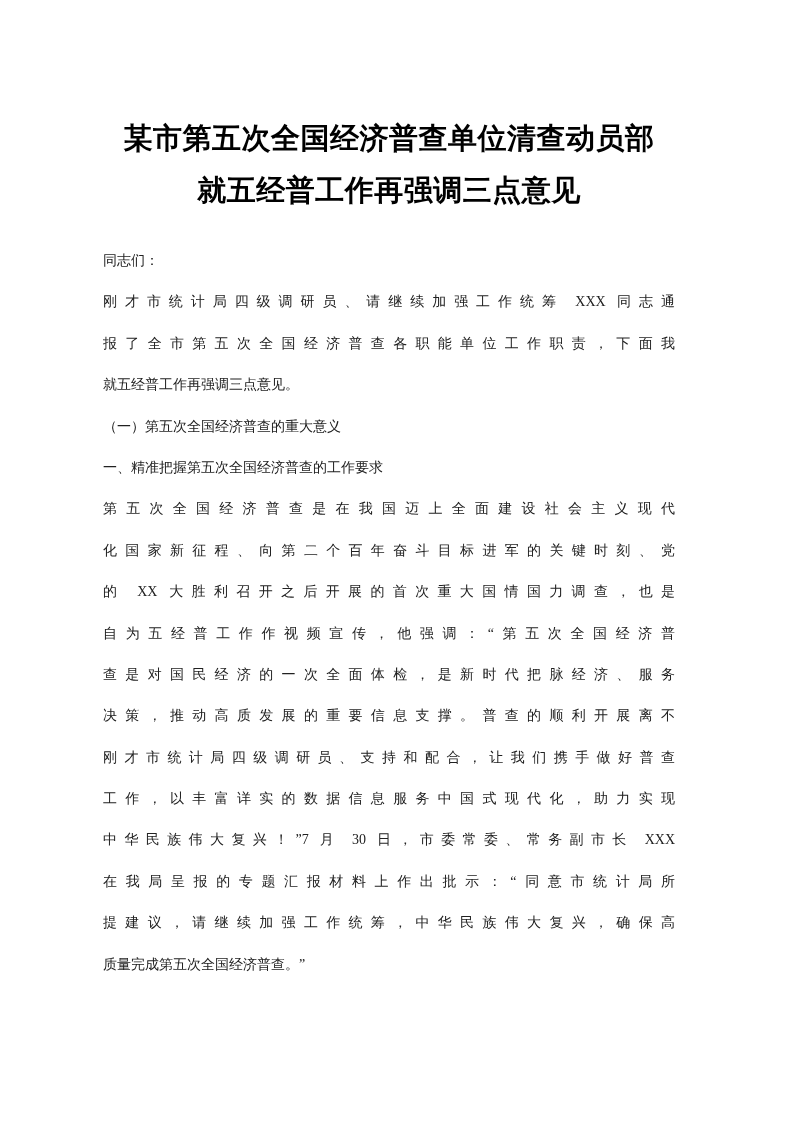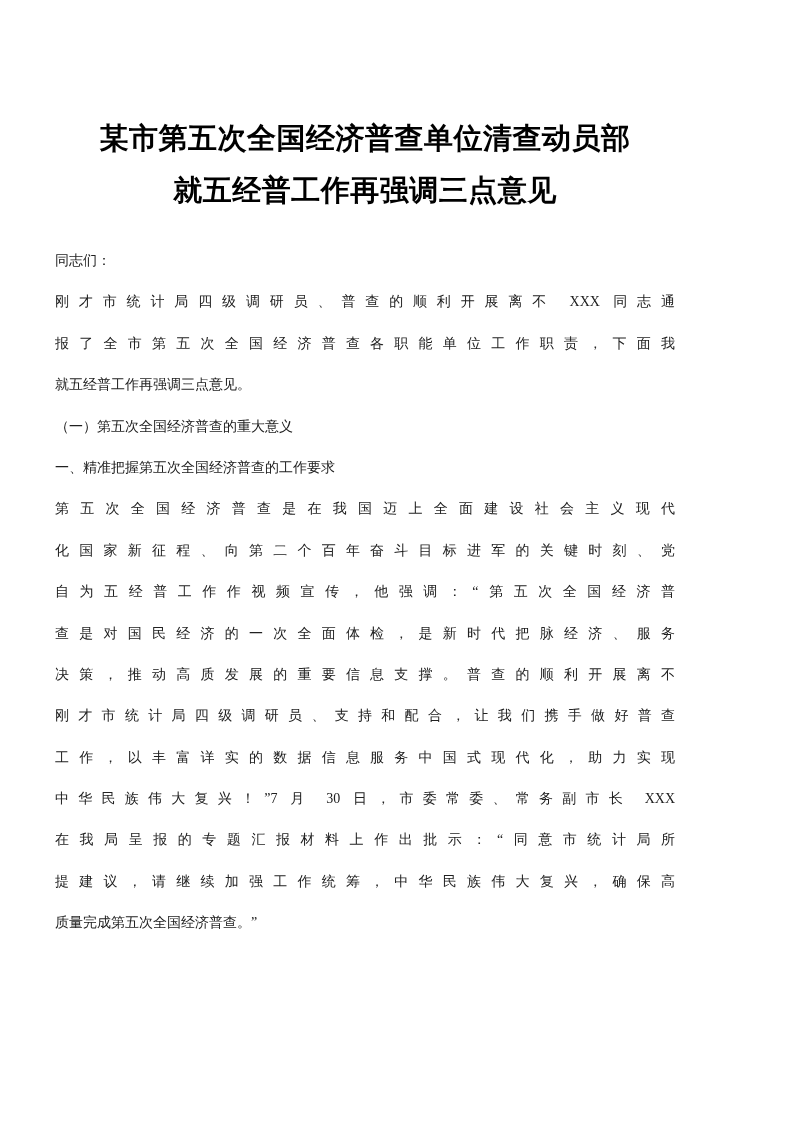--- a/index.html
+++ b/index.html
@@ -6,21 +6,21 @@
     margin: 0;
     padding: 0;
     background: #ffffff;
   }
   .page {
     position: relative;
     box-sizing: border-box;
     width: 793px;
     height: 1122px;
     background: #ffffff;
-    padding: 112px 118px 0 55px;
+    padding: 112px 118px 0 103px;
     overflow: hidden;
   }
   .doc-title {
     margin: 0 0 24px 0;
     font-family: "Liberation Sans", sans-serif;
     font-weight: 700;
     font-size: 29px;
     line-height: 52px;
     letter-spacing: 0.5px;
     color: #000000;
@@ -49,27 +49,28 @@
 </head>
 <body>
 
 <div class="page">
   <h1 class="doc-title">
     <span class="title-line">某市第五次全国经济普查单位清查动员部</span>
     <span class="title-line">就五经普工作再强调三点意见</span>
   </h1>
   <div class="doc-body">
       <div class="body-line para-end">同志们：</div>
-      <div class="body-line">刚才市统计局四级调研员、普查的顺利开展离不 XXX 同志通</div>
+      <div class="body-line">刚才市统计局四级调研员、请继续加强工作统筹 XXX 同志通</div>
       <div class="body-line">报了全市第五次全国经济普查各职能单位工作职责，下面我</div>
       <div class="body-line para-end">就五经普工作再强调三点意见。</div>
       <div class="body-line para-end">（一）第五次全国经济普查的重大意义</div>
       <div class="body-line para-end">一、精准把握第五次全国经济普查的工作要求</div>
       <div class="body-line">第五次全国经济普查是在我国迈上全面建设社会主义现代</div>
       <div class="body-line">化国家新征程、向第二个百年奋斗目标进军的关键时刻、党</div>
+      <div class="body-line">的 XX 大胜利召开之后开展的首次重大国情国力调查，也是</div>
       <div class="body-line">自为五经普工作作视频宣传，他强调：“第五次全国经济普</div>
       <div class="body-line">查是对国民经济的一次全面体检，是新时代把脉经济、服务</div>
       <div class="body-line">决策，推动高质发展的重要信息支撑。普查的顺利开展离不</div>
       <div class="body-line">刚才市统计局四级调研员、支持和配合，让我们携手做好普查</div>
       <div class="body-line">工作，以丰富详实的数据信息服务中国式现代化，助力实现</div>
       <div class="body-line">中华民族伟大复兴！”7 月 30 日，市委常委、常务副市长 XXX</div>
       <div class="body-line">在我局呈报的专题汇报材料上作出批示：“同意市统计局所</div>
       <div class="body-line">提建议，请继续加强工作统筹，中华民族伟大复兴，确保高</div>
       <div class="body-line para-end">质量完成第五次全国经济普查。”</div>
     </div>

